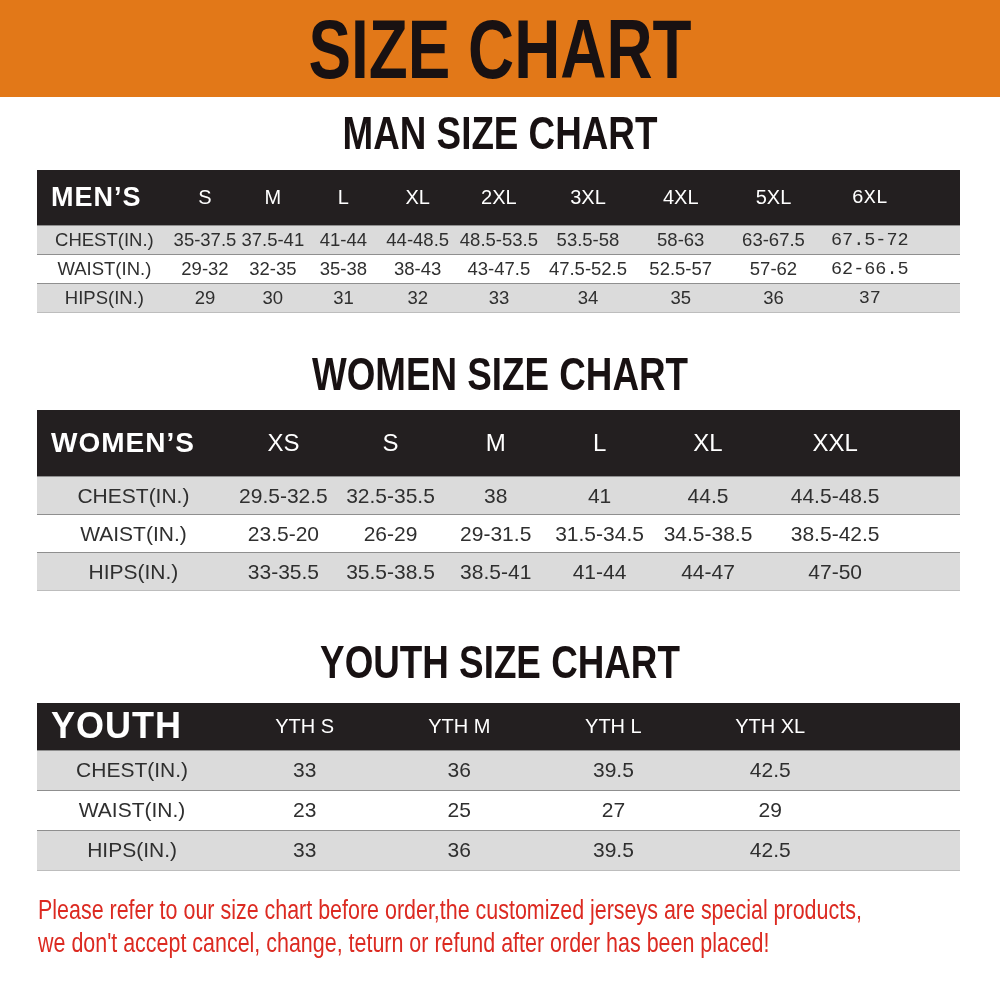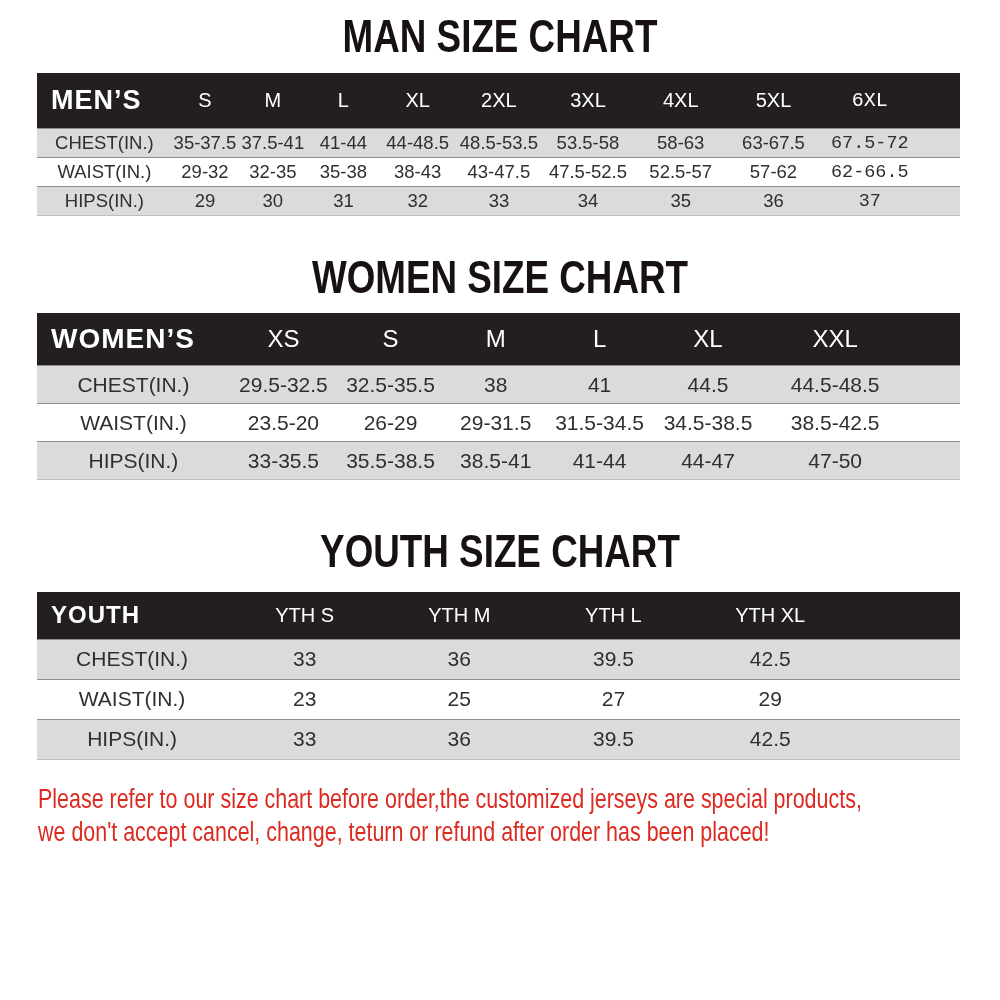--- a/index.html
+++ b/index.html
@@ -55,45 +55,48 @@
   table.size-table tbody td{color:var(--cell-ink);}
   table.size-table tbody tr{border-top:1px solid #8f8f8f;background:#ffffff;}
   table.size-table tbody tr:nth-child(odd){background:var(--row-stripe);}
   
   .tbl-men thead tr{height:56px;}
   .tbl-men tbody tr{height:29px;}
   .tbl-men th.corner{font-size:27px;}
   .tbl-men thead th{font-size:20px;}
   .tbl-men tbody td{font-size:18.5px;}
   .tbl-men th:last-child,.tbl-men td:last-child{padding-right:40px;font-family:Liberation Mono, monospace;}
-  .tbl-women thead tr{height:53px;}
+  .tbl-women thead tr{height:67px;}
   .tbl-women tbody tr{height:38px;}
   .tbl-women th.corner{font-size:28px;}
   .tbl-women thead th{font-size:24px;}
   .tbl-women tbody td{font-size:21px;}
   .tbl-women th:last-child,.tbl-women td:last-child{padding-right:54px;}
   .tbl-youth thead tr{height:47px;}
   .tbl-youth tbody tr{height:40px;}
-  .tbl-youth th.corner{font-size:24px;}
+  .tbl-youth th.corner{font-size:36px;}
   .tbl-youth thead th{font-size:20px;}
   .tbl-youth tbody td{font-size:21px;}
   .tbl-youth th:last-child,.tbl-youth td:last-child{padding-right:110px;}
   
   .note{
     margin:22px 0 0 38px;color:var(--footer-red);
     font-size:27.5px;line-height:1.23;
     transform:scaleX(0.78);transform-origin:left top;white-space:nowrap;
   }
   .note p{margin:0;}
 </style>
 </head>
 <body>
 
 <div class="page">
 
+  <header class="banner">
+    <h1>SIZE CHART</h1>
+  </header>
 
   <section>
     <h2 class="section-heading heading-man">MAN SIZE CHART</h2>
     <table class="size-table tbl-men">
       <colgroup>
         <col style="width:14.6%">
           <col style="width:7.2%">
           <col style="width:7.5%">
         <col style="width:7.8%">
           <col style="width:8.3%">

